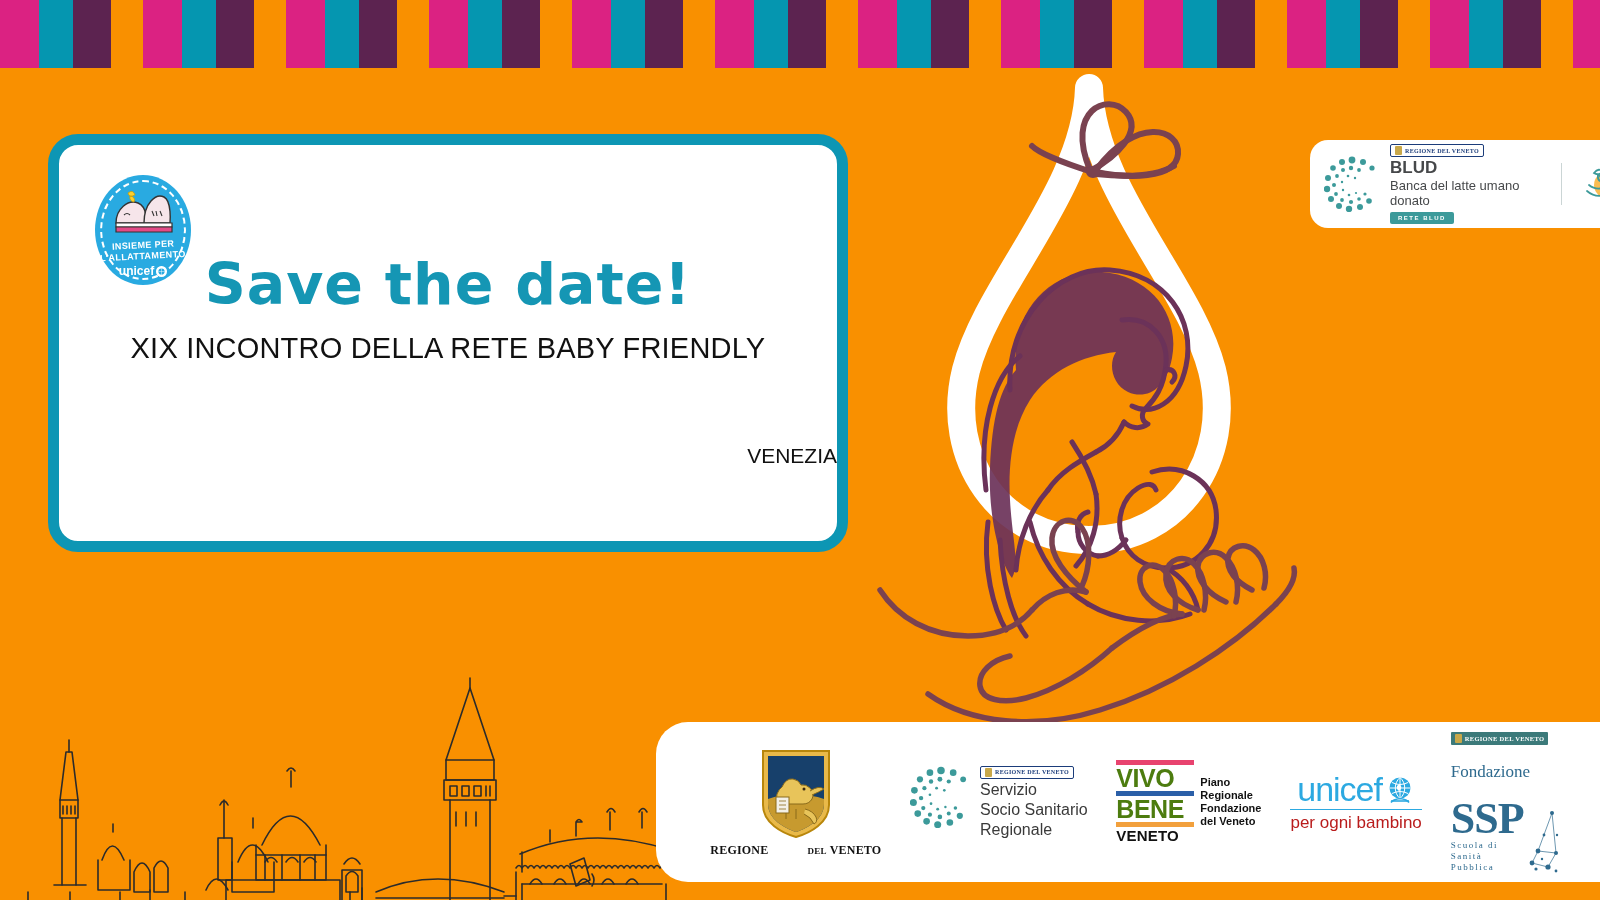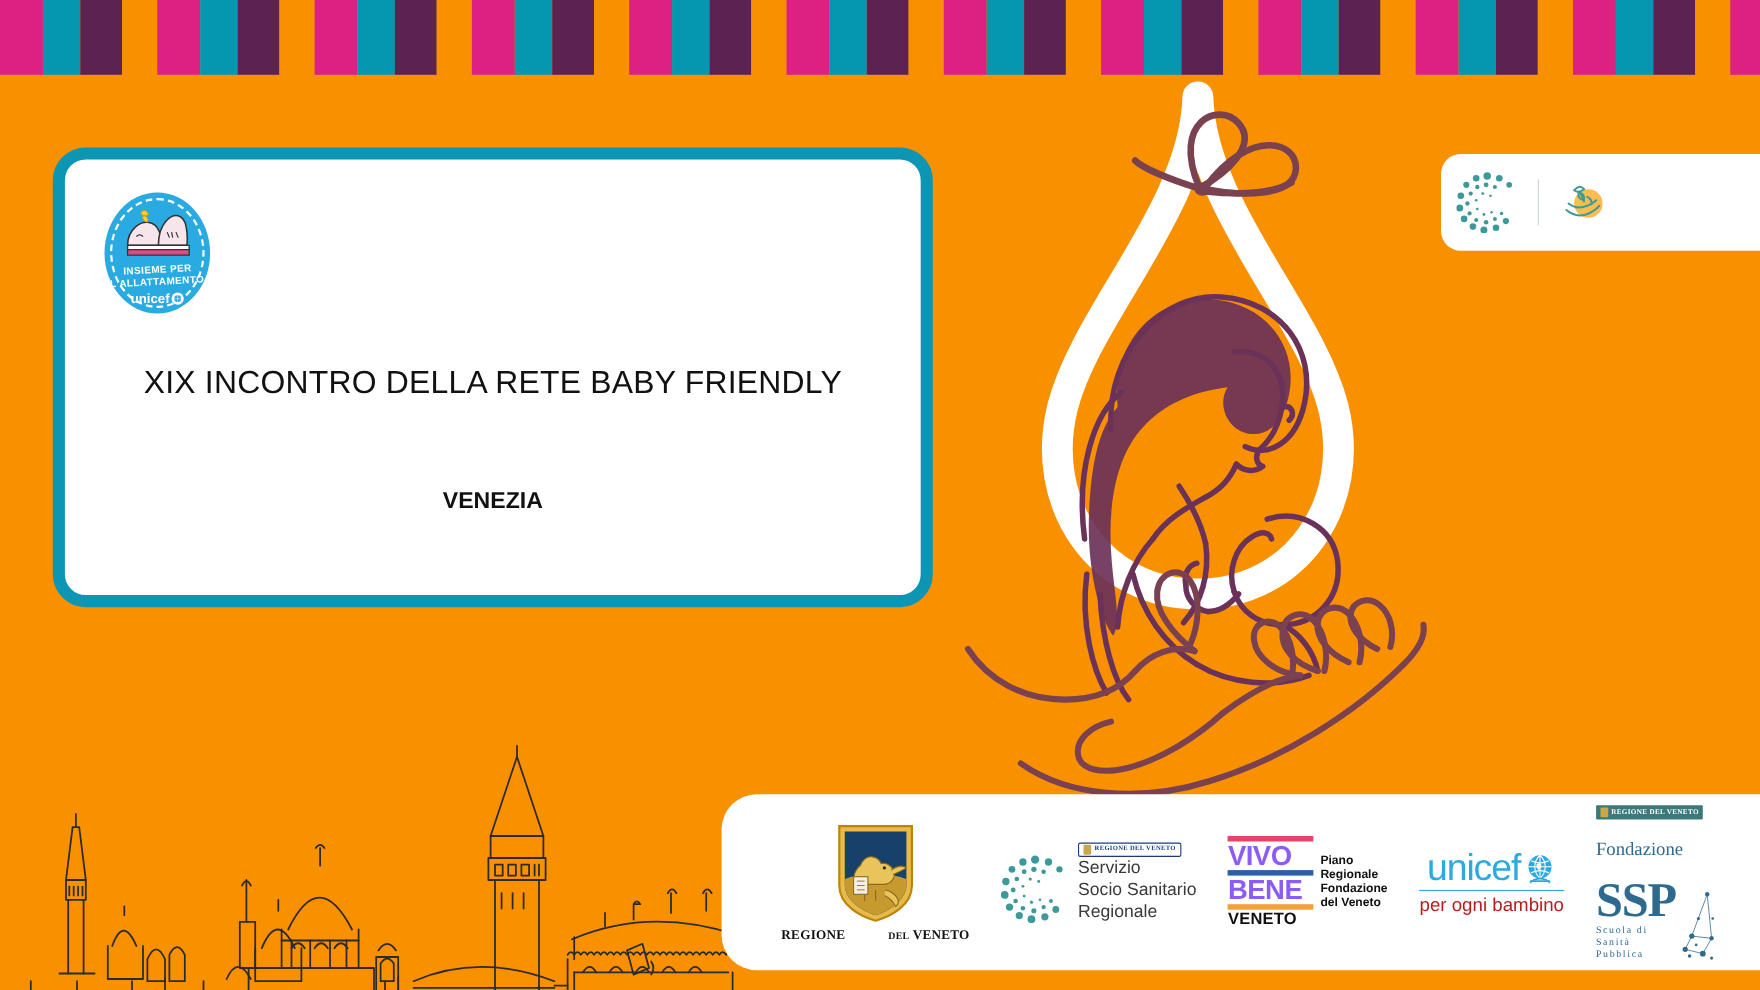--- a/index.html
+++ b/index.html
@@ -57,22 +57,22 @@
   }
   .card-l1{
     position:absolute;left:0;right:0;top:187px;text-align:center;
     color:#111;font-size:29px;font-weight:400;letter-spacing:.2px;
   }
   .card-l2{
     position:absolute;left:0;right:0;top:235px;text-align:center;
     color:#111;font-size:29px;font-weight:700;font-style:italic;letter-spacing:.2px;
   }
   .card-venue{
-    position:absolute;left:0;right:0;top:296px;text-align:center;
-    color:#111;font-size:21px;font-weight:700;line-height:30px;
+    position:absolute;left:0;right:0;top:296px;text-align:right;
+    color:#111;font-size:21px;font-weight:400;line-height:30px;
   }
 
   
   .blud-box{
     position:absolute;left:1310px;top:140px;width:310px;height:88px;
     background:#fff;border-radius:18px 0 0 18px;
     display:flex;align-items:center;gap:10px;padding-left:14px;box-sizing:border-box;
   }
   .dot-ring{position:relative;width:56px;height:56px;flex:0 0 auto;}
   .blud-txt{display:flex;flex-direction:column;gap:1px;}
@@ -98,38 +98,38 @@
   
   .skyline{position:absolute;left:10px;bottom:0;width:660px;height:260px;}
 
   
   .logo-bar{
     position:absolute;left:656px;top:722px;width:944px;height:160px;
     background:#fff;border-radius:32px 0 0 32px;
     display:flex;align-items:center;justify-content:space-around;
     padding:0 26px 0 40px;box-sizing:border-box;
   }
-  .logo-item{display:flex;align-items:flex-end;gap:8px;flex:0 0 auto;}
+  .logo-item{display:flex;align-items:flex-start;gap:8px;flex:0 0 auto;}
   .logo-col{display:flex;flex-direction:column;align-items:center;}
 
   
   .crest{width:76px;height:92px;}
   .crest-cap{font-family:"Liberation Serif", serif;font-size:12px;color:#111;
     letter-spacing:.2px;margin-top:4px;font-weight:700;white-space:nowrap;}
   .crest-cap small{font-size:9px;padding-left:36px;}
 
   
   .sss-txt{display:flex;flex-direction:column;gap:1px;}
   .sss-lines{font-size:16px;color:#3A3A3A;line-height:19px;}
 
   
   .vb{display:flex;align-items:center;gap:6px;}
   .vb-stack{display:flex;flex-direction:column;width:78px;}
   .vb-bar{height:5px;width:100%;}
-  .vb-word{font-size:25px;font-weight:700;color:#8b5cf6;line-height:26px;letter-spacing:-.5px;}
+  .vb-word{font-size:25px;font-weight:700;color:#4d7c0f;line-height:26px;letter-spacing:-.5px;}
   .vb-veneto{font-size:15px;font-weight:700;color:#111;line-height:17px;letter-spacing:.2px;}
   .vb-side{font-size:11px;color:#111;line-height:13px;font-weight:600;}
 
   
   .uni{display:flex;flex-direction:column;align-items:center;gap:3px;}
   .uni-top{display:flex;align-items:center;gap:3px;}
   .uni-word{font-size:34px;color:#2CA9E1;letter-spacing:-1px;line-height:34px;}
   .uni-globe{width:30px;height:30px;}
   .uni-rule{width:132px;height:1.5px;background:#2CA9E1;}
   .uni-sub{font-size:17px;color:#b91c1c;line-height:19px;}
@@ -413,20 +413,21 @@
       <div class="badge-unicef">
         <span>unicef</span>
         <svg class="globe" viewBox="0 0 12 12" style="width:11px;height:11px;">
           <circle cx="6" cy="6" r="5.5" fill="#fff"></circle>
           <circle cx="6" cy="6" r="3.4" fill="#29AAE1"></circle>
           <path d="M6 2.6 v6.8 M2.6 6 h6.8" stroke="#fff" stroke-width=".5"></path>
         </svg>
       </div>
     </div>
 
+    <div class="card-title">Save the date!</div>
     <div class="card-l1">XIX INCONTRO DELLA RETE BABY FRIENDLY</div>
     <div class="card-venue">
       <div>VENEZIA</div>
     </div>
   </div>
 
   <div class="blud-box">
     <svg class="dot-ring" viewBox="0 0 56 56">
       <g fill="#3C9A9A">
         <circle cx="28" cy="4" r="3.4"></circle>
@@ -452,20 +453,29 @@
         <circle cx="35" cy="43" r="1.8"></circle>
           <circle cx="41" cy="38" r="1.6"></circle>
         <circle cx="24" cy="20" r="1.3"></circle>
           <circle cx="18" cy="26" r="1.2"></circle>
         <circle cx="19" cy="34" r="1.2"></circle>
           <circle cx="25" cy="39" r="1.3"></circle>
         <circle cx="32" cy="37" r="1.1"></circle>
           <circle cx="31" cy="22" r="1.2"></circle>
       </g>
     </svg>
+    <div class="blud-txt">
+      <div class="rv-chip">
+        <span class="shield"></span>
+        <span>REGIONE DEL VENETO</span>
+      </div>
+      <div class="blud-name">BLUD</div>
+      <div class="blud-sub">Banca del latte umano donato</div>
+      <div class="blud-badge">RETE BLUD</div>
+    </div>
     <div class="blud-div"></div>
     <svg class="blud-mark" viewBox="0 0 40 42">
       <circle cx="27" cy="22" r="13" fill="#F9B233" opacity=".85"></circle>
       <g fill="none" stroke="#3C9A9A" stroke-width="1.8" stroke-linecap="round">
         <path d="M14 10 q5 -6 9 -1 q-5 4 -9 1 Z"></path>
         <path d="M18 12 q6 1 5 7 q-6 -1 -5 -7 Z"></path>
         <path d="M20 13 l3 7"></path>
         <path d="M9 22 q6 5 14 3 q7 -2 11 -6"></path>
         <path d="M7 28 q8 7 18 4 q8 -3 12 -8"></path>
         <path d="M26 16 q4 2 4 6"></path>

